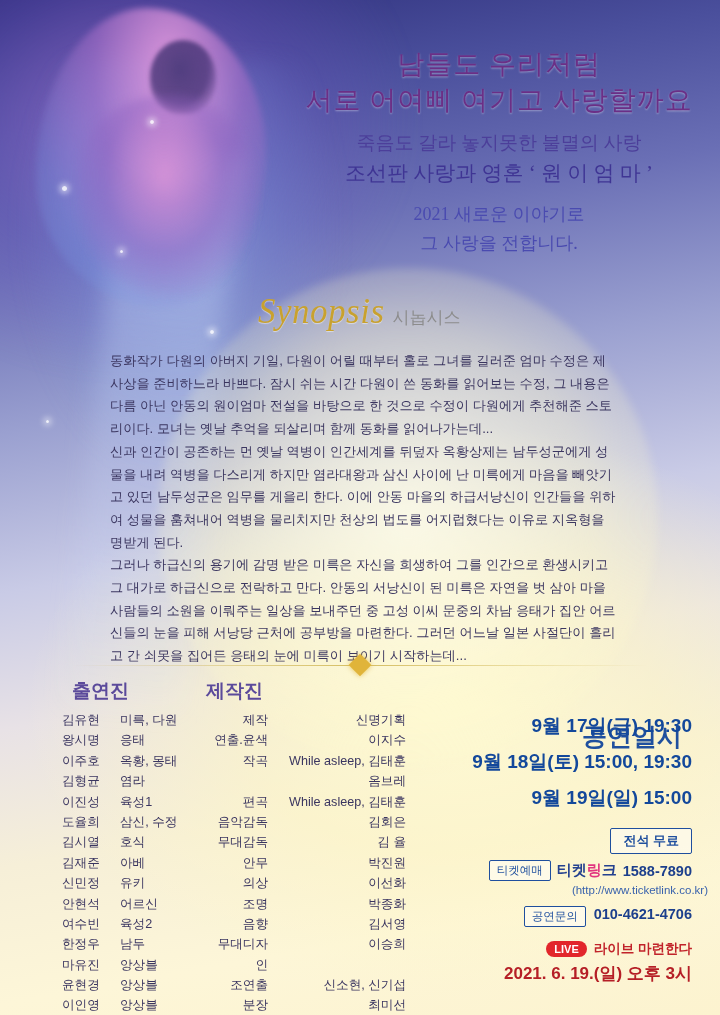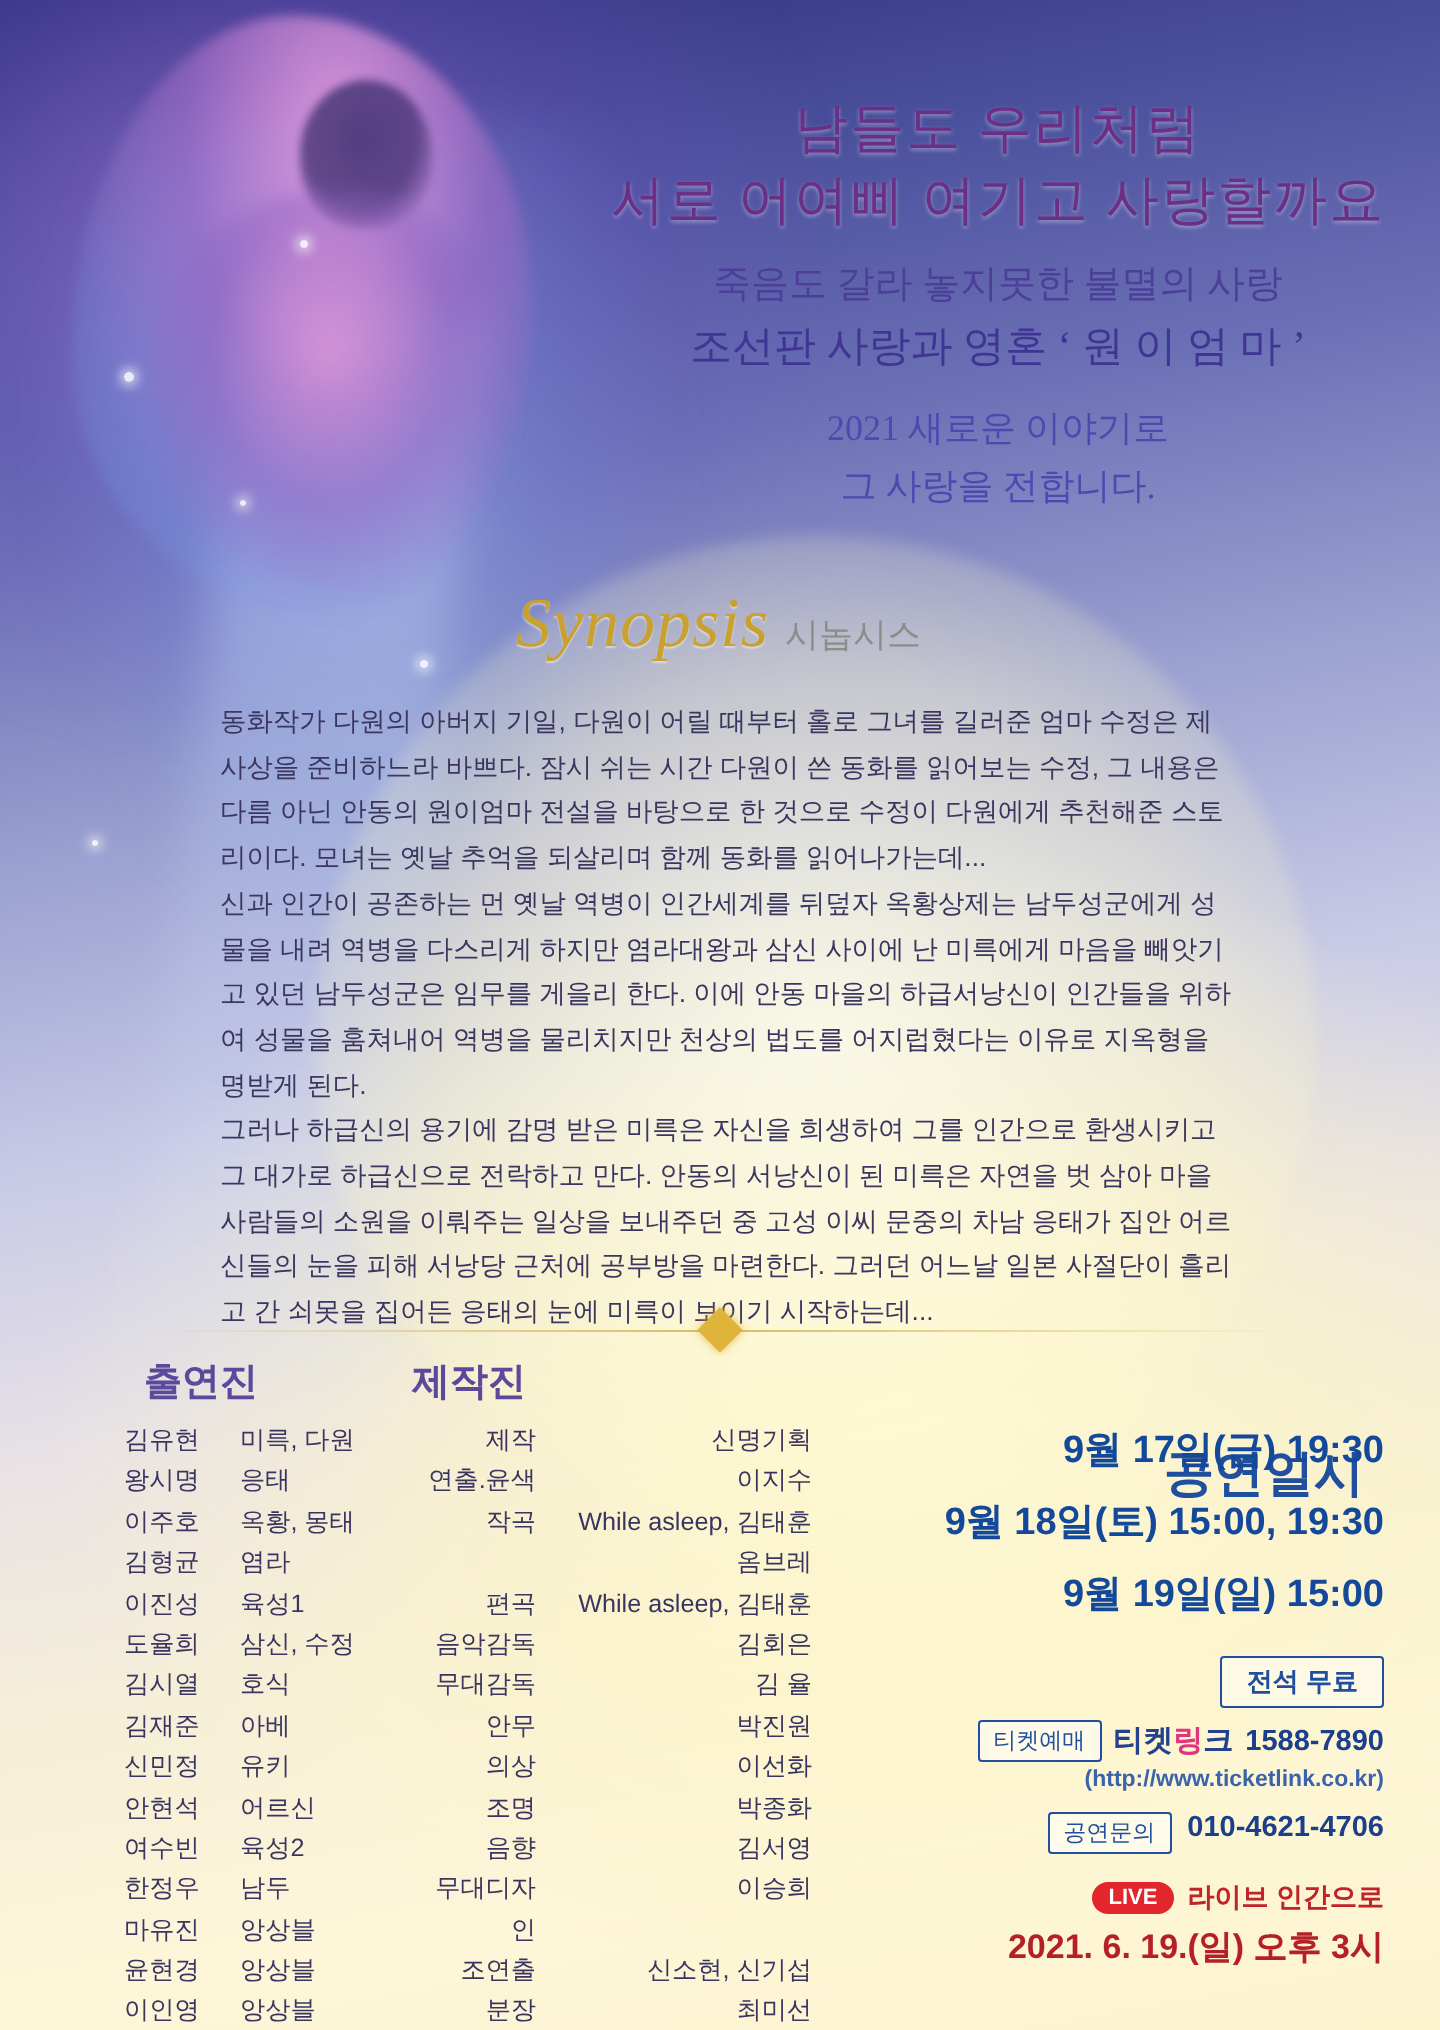--- a/index.html
+++ b/index.html
@@ -262,24 +262,23 @@
   }
   .ticket-brand {
     font-weight: bold;
     font-size: 15px;
     color: #24418f;
   }
   .ticket-brand .pink { color: #e2357f; }
   .ticket-phone { font-weight: bold; font-size: 14.5px; color: #1c3f8c; }
   .ticket-url {
     position: absolute;
-    right: 28px; top: 884px;
+    right: 12px; top: 884px;
     font-size: 11.5px;
     color: #3a63ad;
-    font-weight: bold;
   }
   .inquiry-row {
     position: absolute;
     right: 28px; top: 906px;
     display: flex;
     gap: 8px;
     font-size: 13px;
     color: #1c3f8c;
   }
   .inquiry-tag {
@@ -539,18 +538,18 @@
   </div>
   <div class="ticket-url">(http://www.ticketlink.co.kr)</div>
 
   <div class="inquiry-row">
     <span class="inquiry-tag">공연문의</span>
     <span class="ticket-phone">010-4621-4706</span>
   </div>
 
   <div class="live-row">
     <span class="live-pill">LIVE</span>
-    <span class="live-label">라이브 인간으로</span>
+    <span class="live-label">라이브 마련한다</span>
   </div>
   <div class="live-date">2021. 6. 19.(일) 오후 3시</div>
 
 
 </div>
 
 </body></html>

